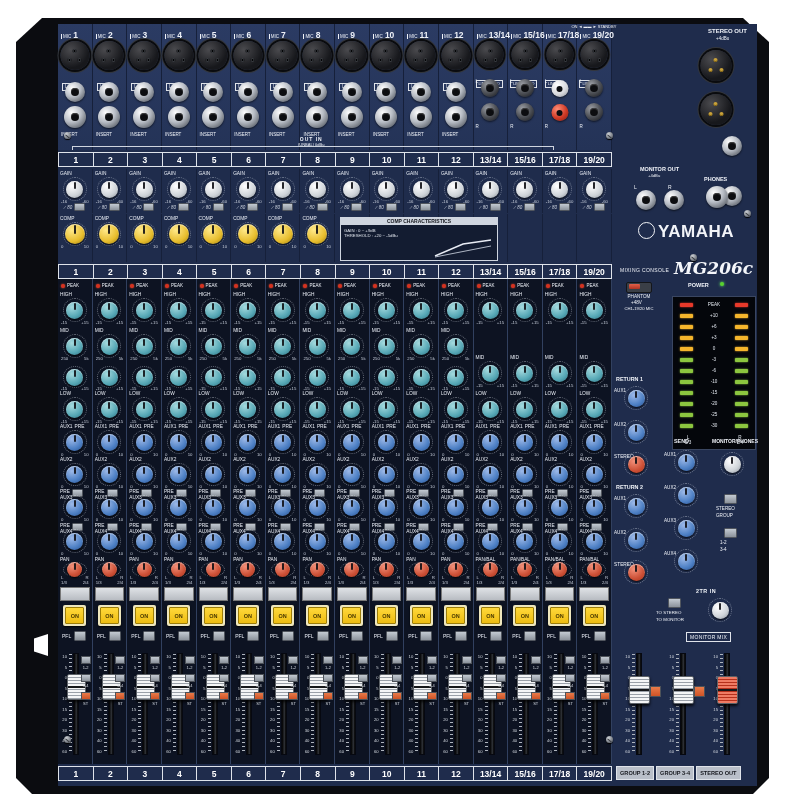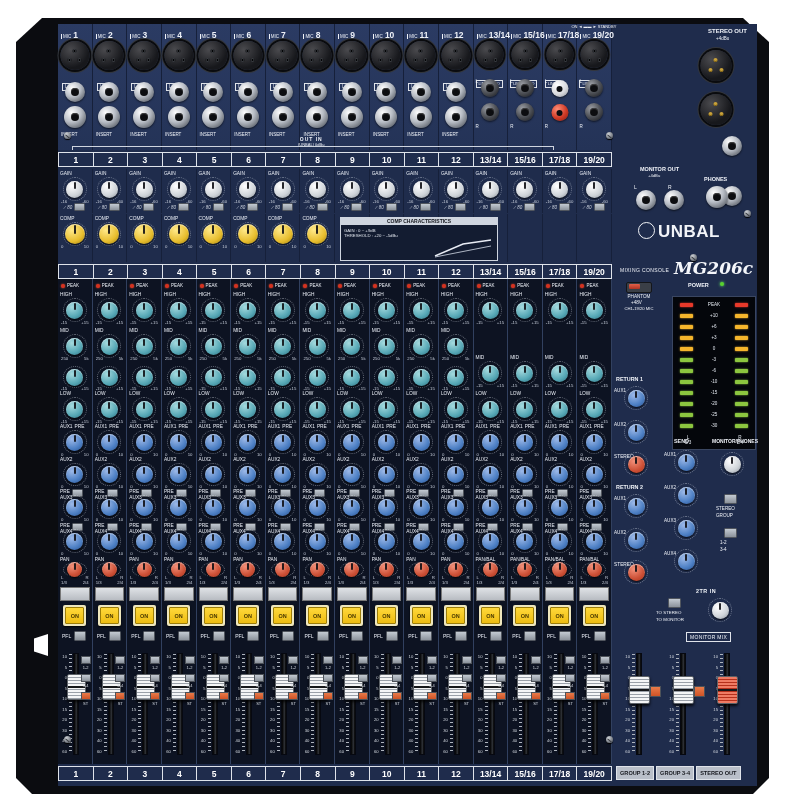--- a/index.html
+++ b/index.html
@@ -3234,21 +3234,21 @@
         <div class="jack abs" style="left: 110px; top: 112px;"></div>
         <div class="jack abs" style="left: 110px; top: 162px;"></div>
         <div class="wlab abs" style="left: 28px; top: 142px; font-size: 5.5px; font-weight: bold;">MONITOR OUT</div>
         <div class="wlab abs" style="left: 36px; top: 149px; font-size: 4.2px;">+4dBu</div>
         <div class="wlab abs" style="left: 22px; top: 160px; font-size: 5px;">L</div>
         <div class="wlab abs" style="left: 56px; top: 160px; font-size: 5px;">R</div>
         <div class="jack abs" style="left: 24px; top: 166px;"></div>
         <div class="jack abs" style="left: 52px; top: 166px;"></div>
         <div class="wlab abs" style="left: 92px; top: 152px; font-size: 5.5px; font-weight: bold;">PHONES</div>
         <div class="jack abs" style="left: 94px; top: 162px; width: 22px; height: 22px;"></div>
-        <div class="logo abs" style="left: 26px; top: 196px;"><span class="logomark"></span><span>UNBAL</span></div>
+        <div class="logo abs" style="left: 26px; top: 196px;"><span class="logomark"></span><span>YAMAHA</span></div>
         <div class="wlab abs" style="left: 8px; top: 243px; font-size: 5px; letter-spacing: 0.4px;">MIXING CONSOLE</div>
         <div class="model abs" style="left: 62px; top: 234px;">MG206c</div>
         <div class="phsw abs" style="left: 14px; top: 258px;"></div>
         <div class="wlab abs" style="left: 12px; top: 270px; font-size: 4.6px; text-align: center; width: 30px;">PHANTOM</div>
         <div class="wlab abs" style="left: 19px; top: 276px; font-size: 4.6px;">+48V</div>
         <div class="wlab abs" style="left: 2px; top: 282px; font-size: 4.2px; width: 50px; text-align: center;">CH1-19/20 MIC</div>
         <div class="wlab abs" style="left: 76px; top: 258px; font-size: 5.5px; font-weight: bold;">POWER</div>
         <div class="led abs" style="left: 108px; top: 258px; background: rgb(89, 210, 46); box-shadow: rgb(102, 255, 102) 0px 0px 3px;"></div>
         <div class="meter abs" style="left: 60px; top: 272px; width: 82px; height: 152px;">
           <div class="mrow" style="top: 5px;">

